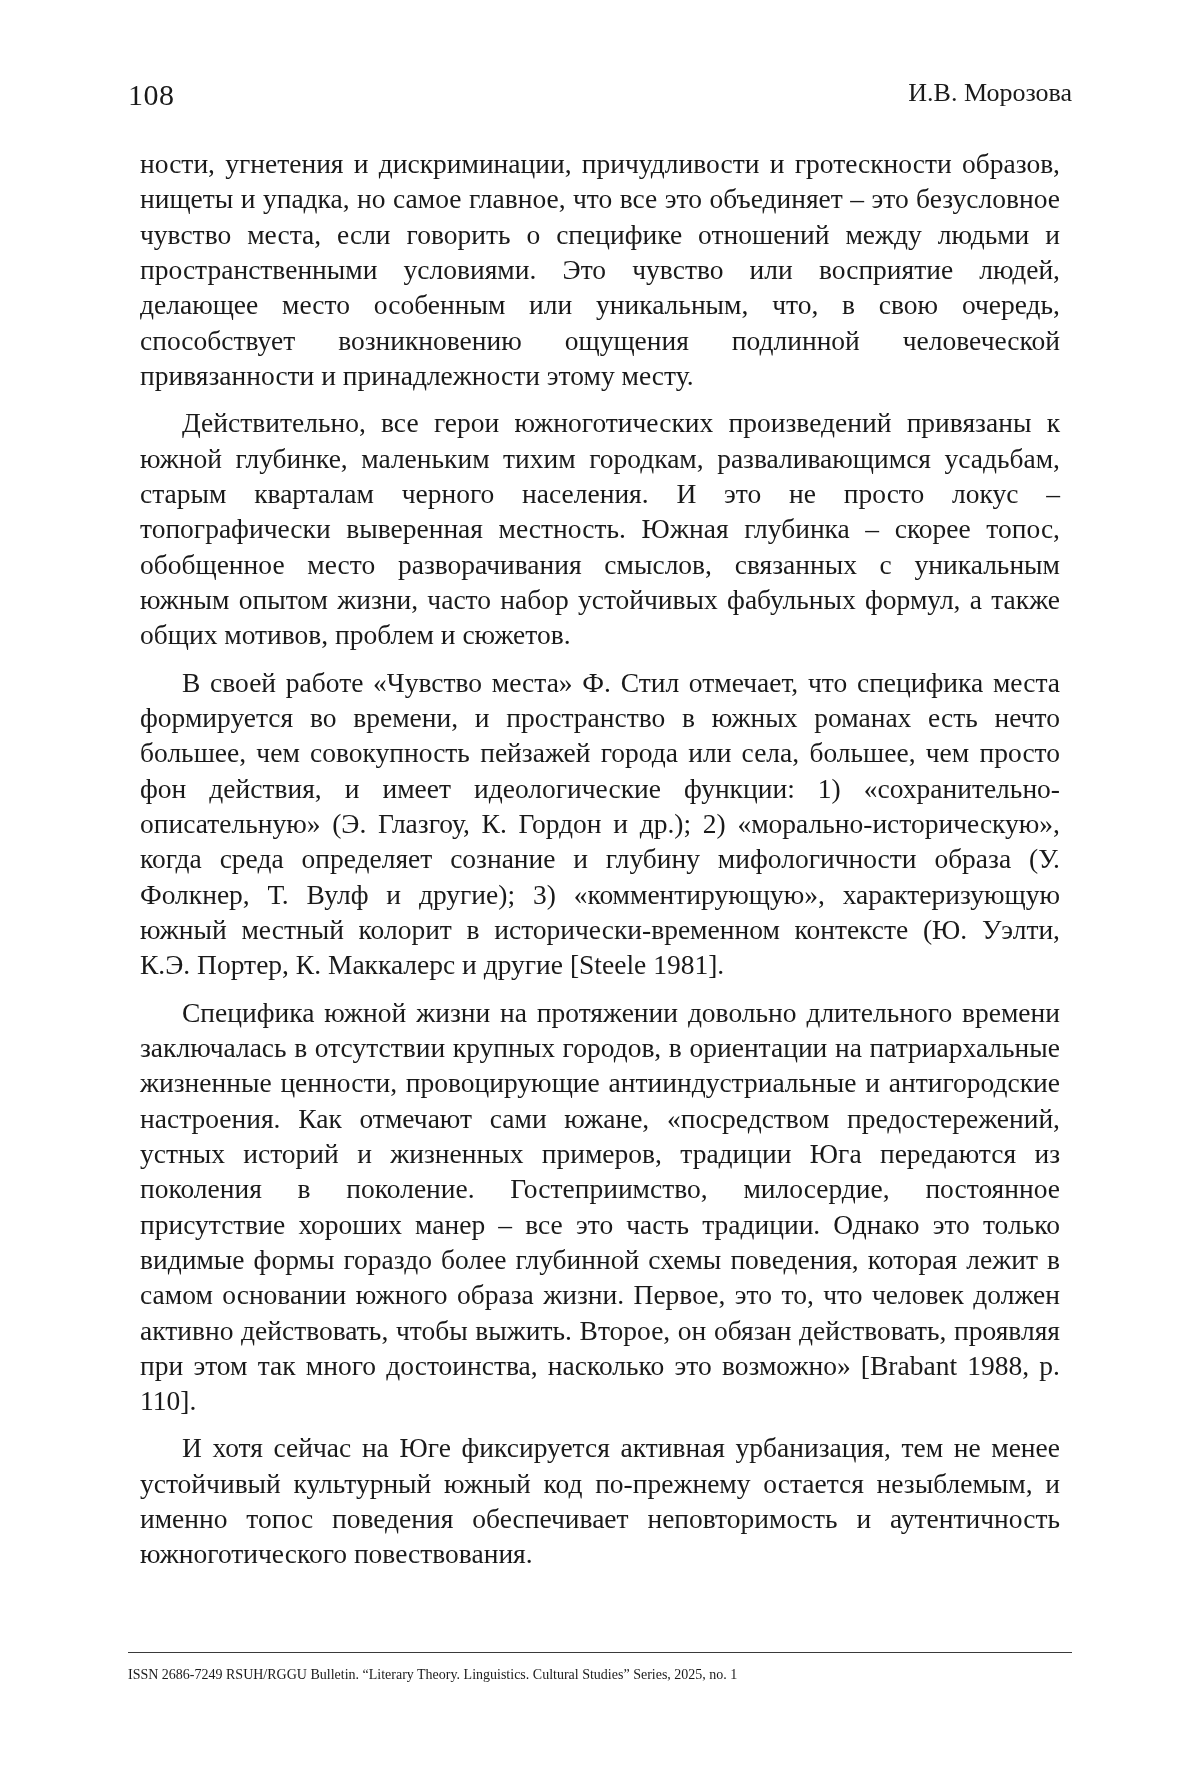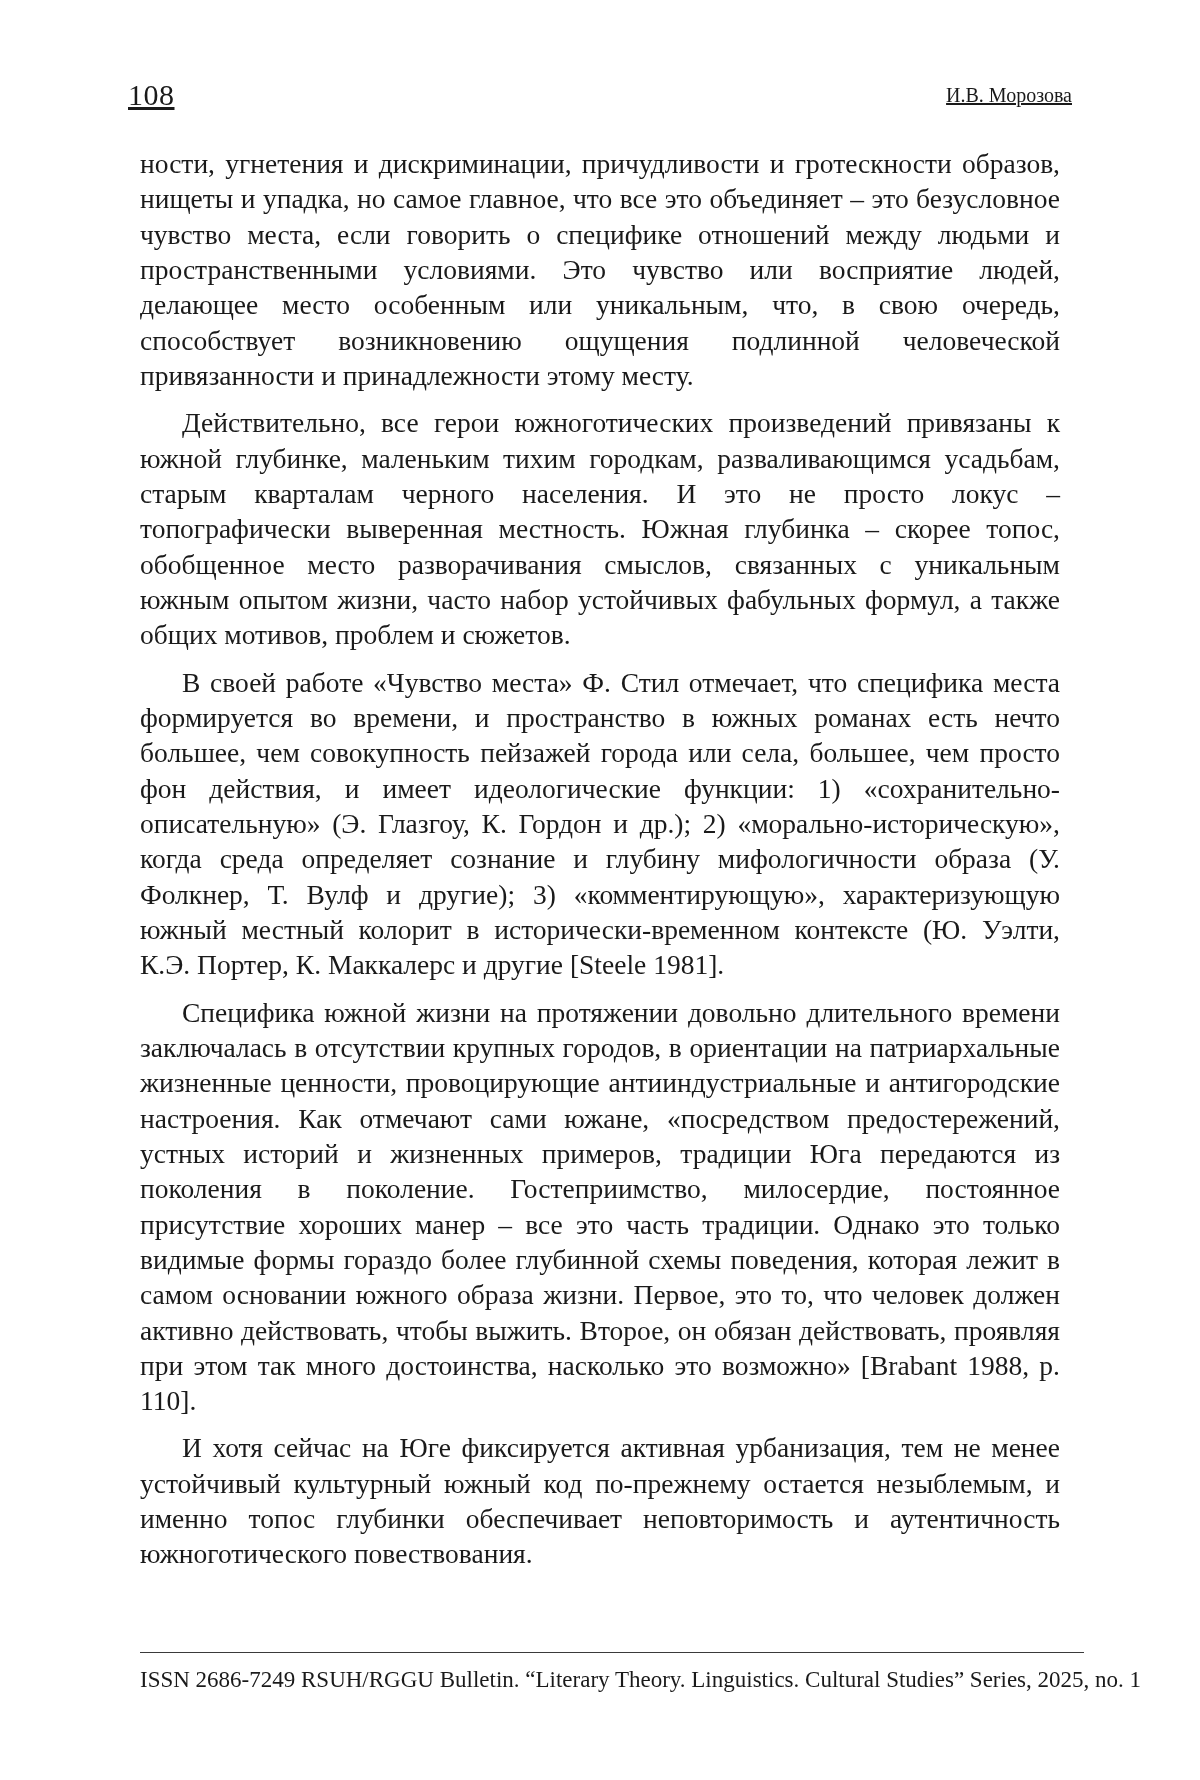--- a/index.html
+++ b/index.html
@@ -24,53 +24,52 @@
   }
   .content {
     position: absolute;
     left: 128px;
     top: 78px;
     width: 944px;
   }
   .running-head {
     display: flex;
     justify-content: space-between;
-    align-items: center;
+    align-items: flex-start;
     font-size: 27px;
     margin-bottom: 34px;
-    text-decoration: underline;
   }
   .folio {
     font-family: "Liberation Serif", serif;
     font-size: 30px;
     letter-spacing: 0.5px;
   }
   .author-head {
     font-family: "Liberation Serif", serif;
-    font-size: 20px;
+    font-size: 26px;
   }
   .body-text p {
     margin: 12px;
     font-size: 27.5px;
     line-height: 1.285;
     text-align: justify;
     text-justify: inter-word;
     hyphens: manual;
   }
   .body-text p.indent {
     text-indent: 42px;
   }
   .footer {
     position: absolute;
-    left: 140px;
+    left: 128px;
     top: 1652px;
     width: 944px;
     border-top: 1px solid #3a3a3a;
     padding-top: 14px;
-    font-size: 23px;
+    font-size: 14px;
     font-family: "Liberation Serif", serif;
     color: #1a1a1a;
     white-space: nowrap;
   }
   .footer .issn {
     font-weight: normal;
   }
 </style>
 </head>
 <body>
@@ -82,21 +81,21 @@
     <div class="running-head">
       <span class="folio">108</span>
       <span class="author-head">И.В. Морозова</span>
     </div>
 
     <div class="body-text">
       <p>ности, угнетения и дискриминации, причудливости и гротескности образов, нищеты и упадка, но самое главное, что все это объединяет – это безусловное чувство места, если говорить о специфике отношений между людьми и пространственными условиями. Это чувство или восприятие людей, делающее место особенным или уникальным, что, в свою очередь, способствует возникновению ощущения подлинной человеческой привязанности и принадлежности этому месту.</p>
       <p class="indent">Действительно, все герои южноготических произведений привязаны к южной глубинке, маленьким тихим городкам, разваливающимся усадьбам, старым кварталам черного населения. И это не просто локус – топографически выверенная местность. Южная глубинка – скорее топос, обобщенное место разворачивания смыслов, связанных с уникальным южным опытом жизни, часто набор устойчивых фабульных формул, а также общих мотивов, проблем и сюжетов.</p>
       <p class="indent">В своей работе «Чувство места» Ф. Стил отмечает, что специфика места формируется во времени, и пространство в южных романах есть нечто большее, чем совокупность пейзажей города или села, большее, чем просто фон действия, и имеет идеологические функции: 1) «сохранительно-описательную» (Э. Глазгоу, К. Гордон и др.); 2) «морально-историческую», когда среда определяет сознание и глубину мифологичности образа (У. Фолкнер, Т. Вулф и другие); 3) «комментирующую», характеризующую южный местный колорит в исторически-временном контексте (Ю. Уэлти, К.Э. Портер, К. Маккалерс и другие [Steele 1981].</p>
       <p class="indent">Специфика южной жизни на протяжении довольно длительного времени заключалась в отсутствии крупных городов, в ориентации на патриархальные жизненные ценности, провоцирующие антииндустриальные и антигородские настроения. Как отмечают сами южане, «посредством предостережений, устных историй и жизненных примеров, традиции Юга передаются из поколения в поколение. Гостеприимство, милосердие, постоянное присутствие хороших манер – все это часть традиции. Однако это только видимые формы гораздо более глубинной схемы поведения, которая лежит в самом основании южного образа жизни. Первое, это то, что человек должен активно действовать, чтобы выжить. Второе, он обязан действовать, проявляя при этом так много достоинства, насколько это возможно» [Brabant 1988, p. 110].</p>
-      <p class="indent">И хотя сейчас на Юге фиксируется активная урбанизация, тем не менее устойчивый культурный южный код по-прежнему остается незыблемым, и именно топос глубинки обеспечивает неповторимость и аутентичность южноготического повествования.</p>
+      <p class="indent">И хотя сейчас на Юге фиксируется активная урбанизация, тем не менее устойчивый культурный южный код по-прежнему остается незыблемым, и именно топос поведения обеспечивает неповторимость и аутентичность южноготического повествования.</p>
     </div>
 
   </div>
 
   <div class="footer">
     <span class="issn">ISSN 2686-7249  RSUH/RGGU Bulletin. “Literary Theory. Linguistics. Cultural Studies” Series, 2025, no. 1</span>
   </div>
 
 </div>
 

